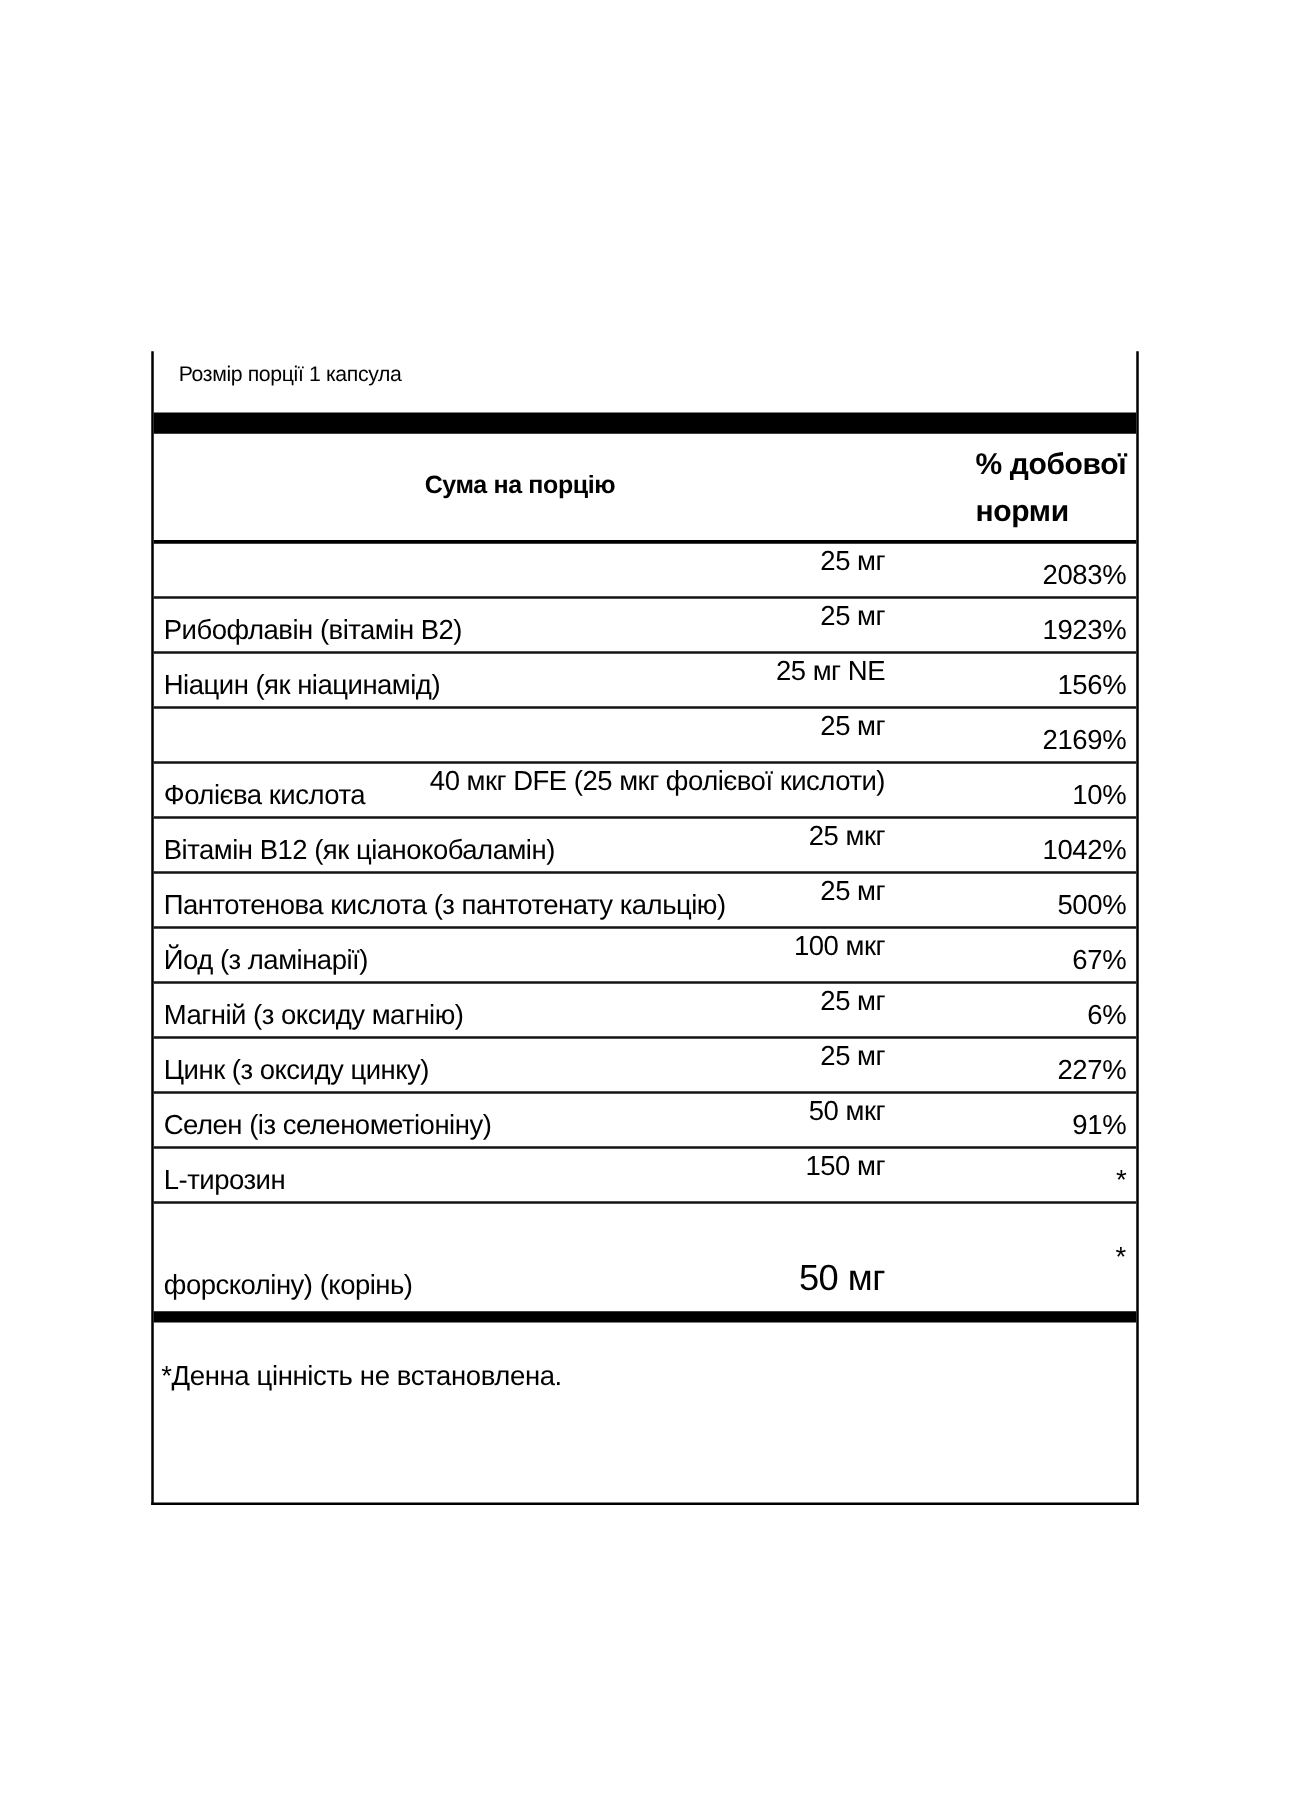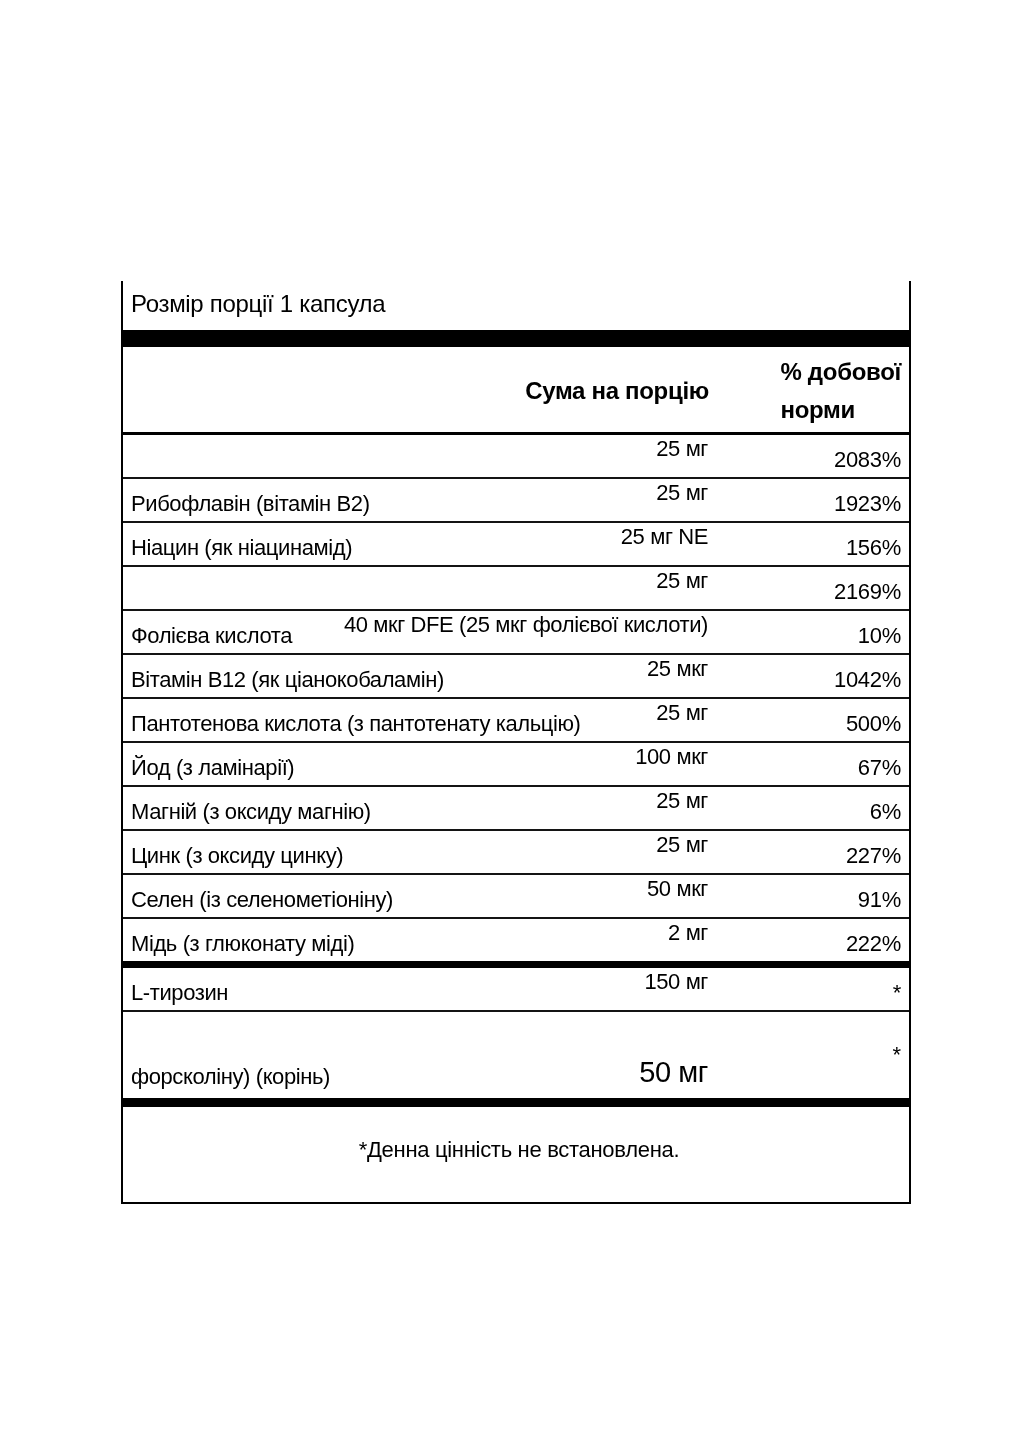--- a/index.html
+++ b/index.html
@@ -8,29 +8,29 @@
     font-family:"Liberation Sans","DejaVu Sans",sans-serif;color:#000;
     overflow:hidden;
   }
   .facts-box{
     position:absolute;left:121px;top:281px;width:786px;height:921px;
     border-left:2px solid #000;border-right:2px solid #000;border-bottom:2px solid #000;
     background:#fff;
   }
   .serving{
     height:49px;box-sizing:border-box;padding:9px 0 0 8px;
-    font-size:24px;letter-spacing:-0.3px;
+    font-size:17px;letter-spacing:-0.3px;margin-left:12px;
   }
   .bar{background:#000;width:100%;}
   .bar-top{height:17px;}
   .bar-bottom{height:9px;}
   .head{position:relative;height:85px;border-bottom:3px solid #000;}
   .head-center{
-    position:absolute;left:0;right:200px;top:30px;text-align:right;
-    font-weight:bold;font-size:24px;letter-spacing:-0.3px;
+    position:absolute;left:0;right:200px;top:30px;text-align:center;
+    font-weight:bold;font-size:20px;letter-spacing:-0.3px;
   }
   .head-right{
     position:absolute;right:8px;top:6px;
     font-weight:bold;font-size:24px;line-height:38px;letter-spacing:-0.3px;
   }
   .row{position:relative;height:42px;border-bottom:2px solid #141414;}
   .row .name{
     position:absolute;left:8px;bottom:4px;font-size:22px;
     letter-spacing:-0.4px;white-space:nowrap;
   }
@@ -40,21 +40,21 @@
   }
   .row .pct{
     position:absolute;right:8px;bottom:4px;font-size:22px;letter-spacing:-0.3px;
   }
   .row.thick{border-bottom:7px solid #000;}
   .row.coleus{height:86px;border-bottom:none;}
   .coleus .name-l1{position:absolute;left:8px;top:5px;font-size:22px;letter-spacing:-0.4px;white-space:nowrap;}
   .coleus .name-l2{position:absolute;left:8px;bottom:8px;font-size:22px;letter-spacing:-0.4px;white-space:nowrap;}
   .coleus .amt2{position:absolute;right:201px;bottom:9px;font-size:29px;letter-spacing:-0.4px;}
   .coleus .pct2{position:absolute;right:8px;top:30px;font-size:22px;}
-  .footnote{padding:30px 0 0 6px;font-size:22px;letter-spacing:-0.3px;text-align:center;}
+  .footnote{padding:30px 0 0 6px;font-size:22px;letter-spacing:-0.3px;}
 </style>
 </head>
 <body>
 
 <div class="facts-box">
 
   <div class="serving">Розмір порції 1 капсула</div>
 
   <div class="bar bar-top"></div>
 
@@ -113,25 +113,20 @@
       <div class="row">
     <span class="name">Цинк (з оксиду цинку)</span>
     <span class="amt">25 мг</span>
     <span class="pct">227%</span>
   </div>
       <div class="row">
     <span class="name">Селен (із селенометіоніну)</span>
     <span class="amt">50 мкг</span>
     <span class="pct">91%</span>
   </div>
-      <div class="row thick">
-    <span class="name">Мідь (з глюконату міді)</span>
-    <span class="amt">2 мг</span>
-    <span class="pct">222%</span>
-  </div>
     </div>
 
   <div class="row">
     <span class="name">L-тирозин</span>
     <span class="amt">150 мг</span>
     <span class="pct">*</span>
   </div>
 
   <div class="row coleus">
     <span class="name-l2">форсколіну) (корінь)</span>

